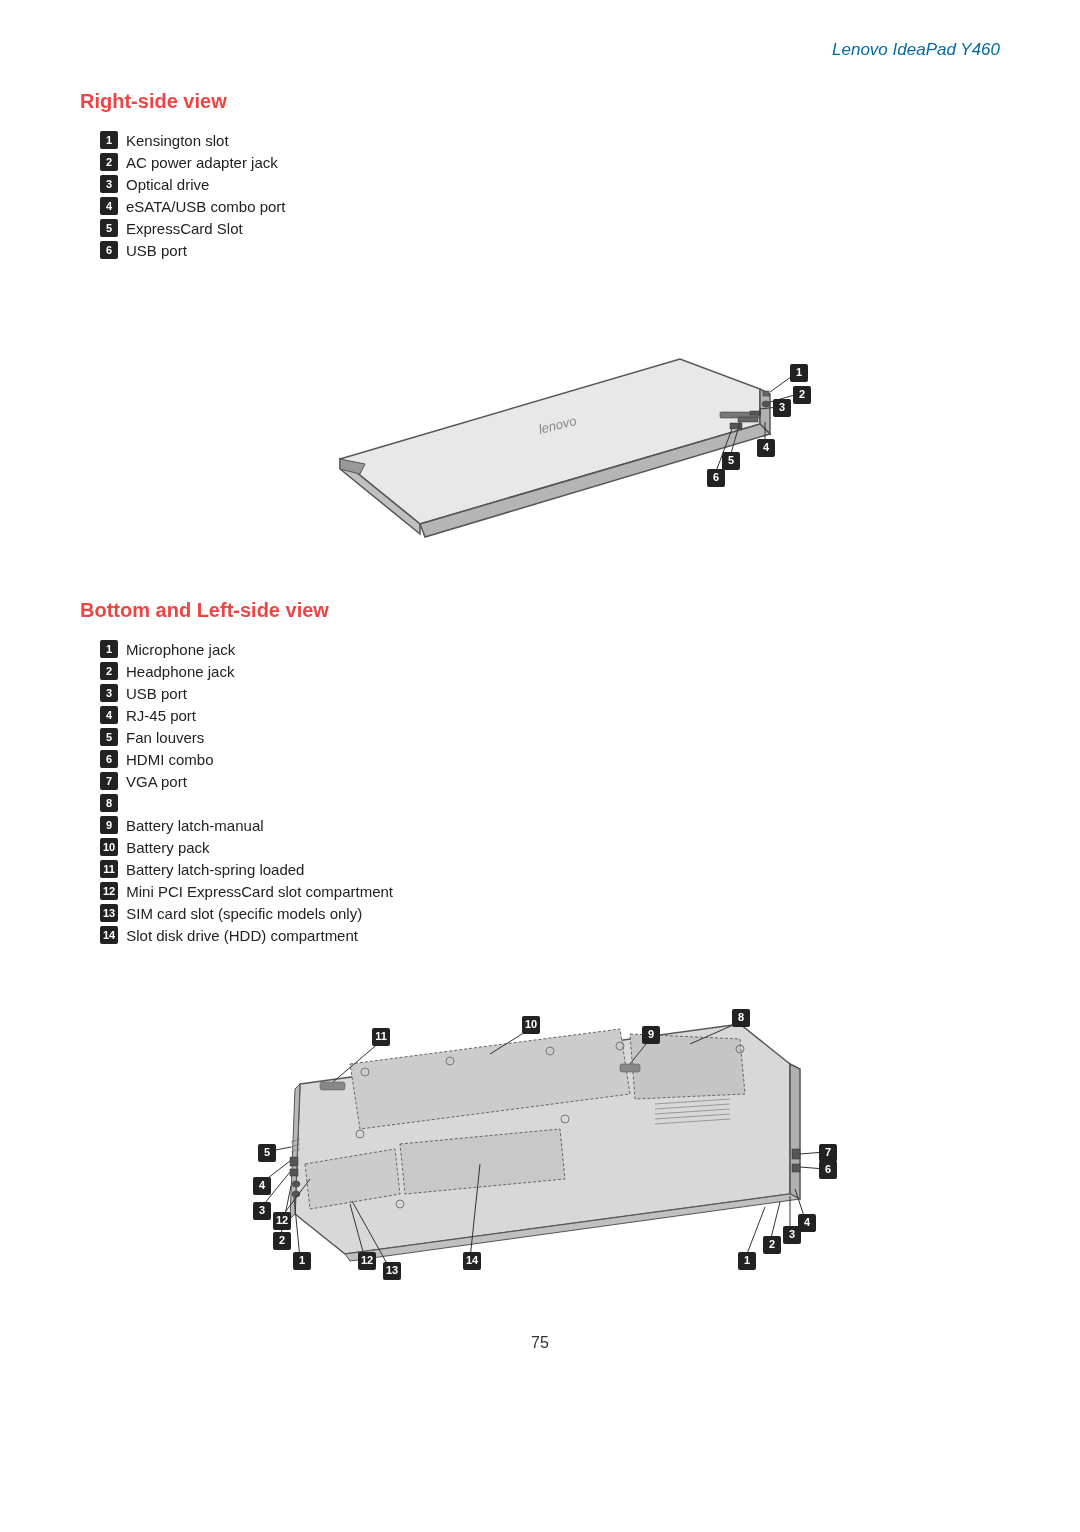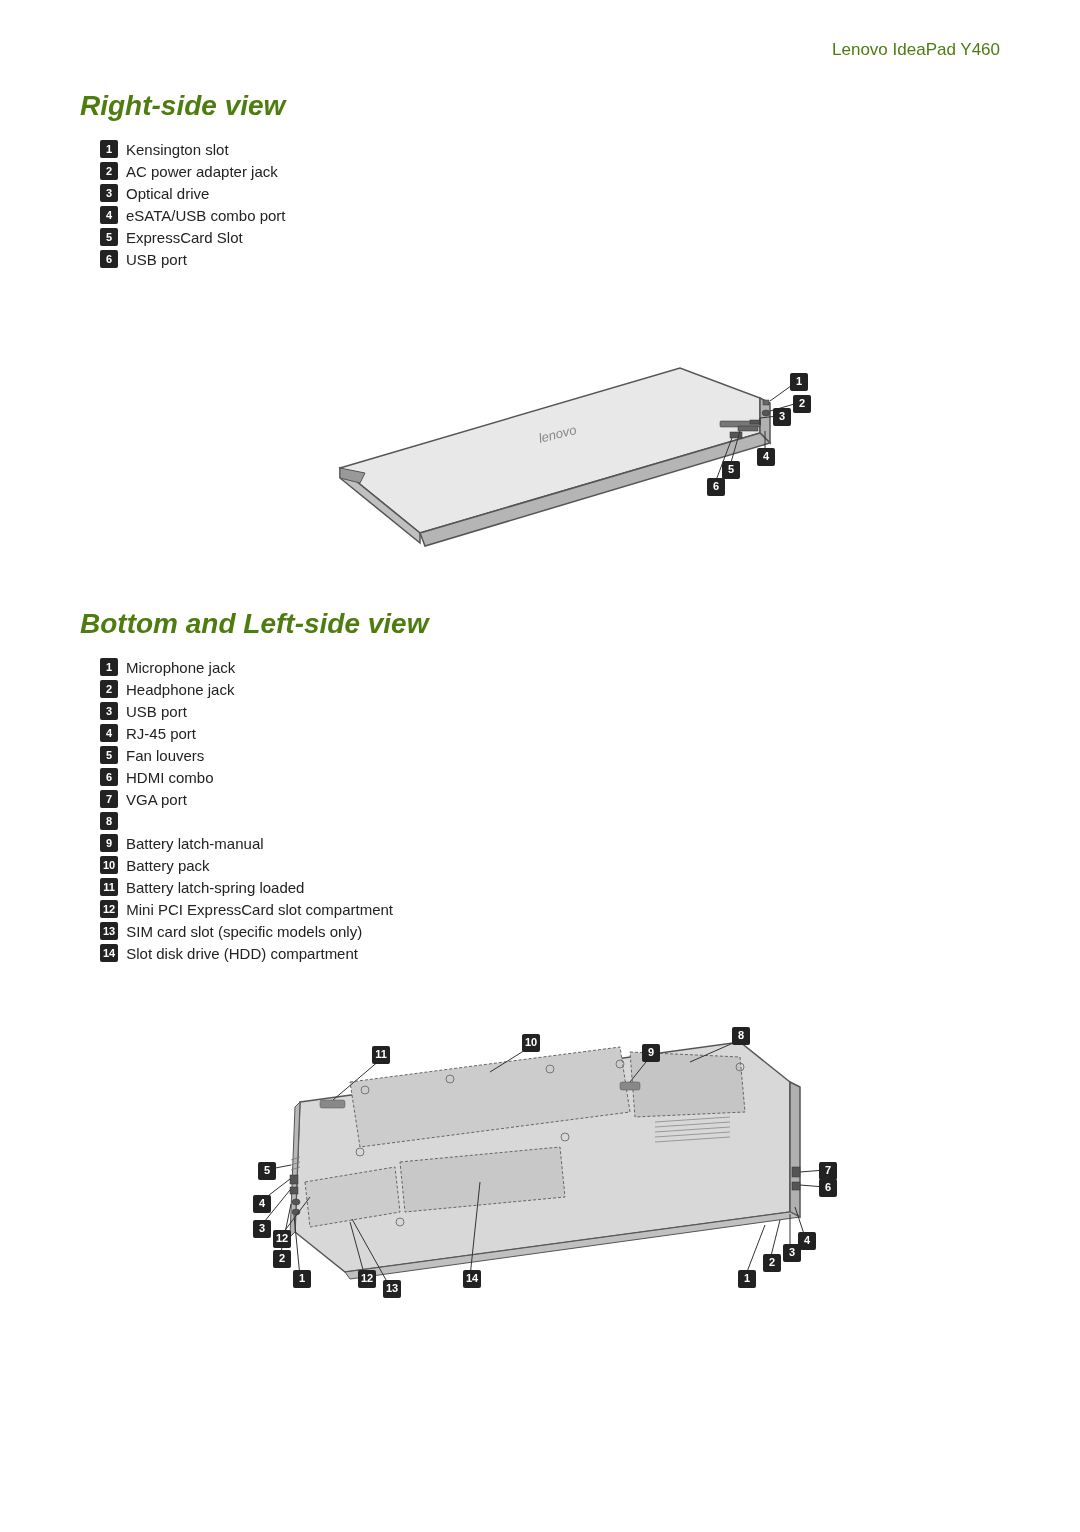--- a/index.html
+++ b/index.html
@@ -13,30 +13,30 @@
       position: relative;
     }
     .page {
       width: 1080px;
       min-height: 1532px;
       padding: 40px 80px 60px 80px;
       position: relative;
     }
     .header-title {
       text-align: right;
+      font-style: italic;
       font-size: 17px;
-      color: #4d7c0f;
+      color: #0369a1;
       margin-bottom: 30px;
     }
     .section-title {
-      font-size: 28px;
+      font-size: 20px;
       font-weight: bold;
       margin-bottom: 18px;
-      color: #4d7c0f;
-      font-style: italic;
+      color: #ef4444;
     }
     .item-list {
       list-style: none;
       margin-bottom: 20px;
       margin-left: 20px;
     }
     .item-list li {
       display: flex;
       align-items: center;
       margin-bottom: 4px;
@@ -367,13 +367,14 @@
 
           <line x1="565" y1="243" x2="545" y2="295" stroke="#333" stroke-width="1"></line>
           <rect x="538" y="288" width="18" height="18" fill="#222" rx="2"></rect>
           <text x="547" y="300" font-size="11" fill="#fff" font-weight="bold" text-anchor="middle">1</text>
 
         </g>
       </svg>
     </div>
   </div>
 
+  <div class="page-number">75</div>
 </div>
 
 </body></html>

